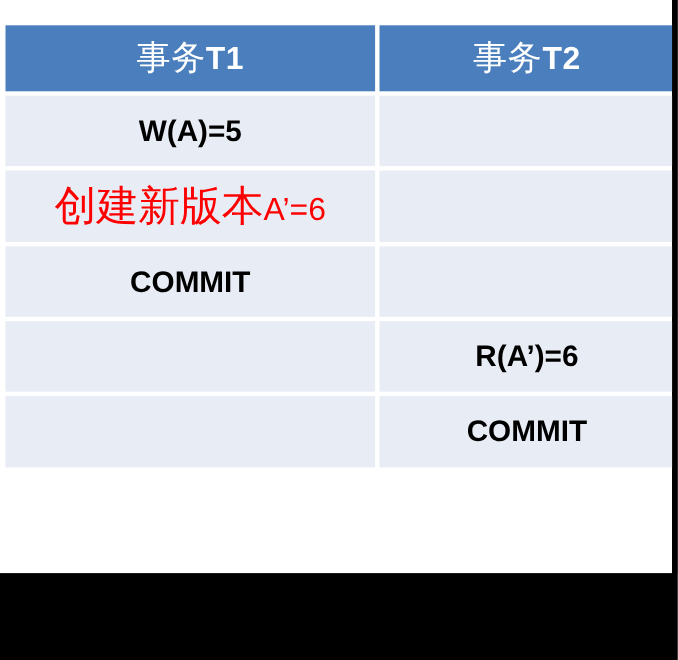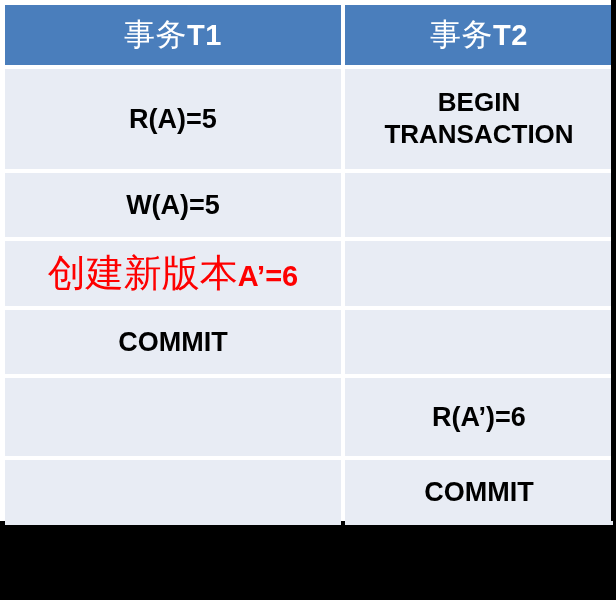--- a/index.html
+++ b/index.html
@@ -28,21 +28,21 @@
     left: 0px;
     top: 0px;
     width: 611px;
     height: 521px;
     background: #ffffff;
   }
 
   #txn-table {
     position: absolute;
     left: 5px;
-    top: 5px;
+    top: 23px;
     width: 604px;
     border-collapse: separate;
     border-spacing: 4px 4px;
     table-layout: fixed;
   }
 
   
   #txn-table {
     margin: -4px 0 0 -4px;
   }
@@ -83,35 +83,35 @@
     color: #000000;
     font-size: 27px;
     font-weight: 700;
     line-height: 1.12;
   }
 
   tbody tr.r1 td { height: 100px; }
   tbody tr.r2 td { height: 64px;  }
   tbody tr.r3 td { height: 65px;  }
   tbody tr.r4 td { height: 64px;  }
-  tbody tr.r5 td { height: 78px;  }
+  tbody tr.r5 td { height: 64px;  }
   tbody tr.r6 td { height: 65px;  }
 
   td.accent {
     color: #fe0000;
     font-size: 29px;
   }
   td.accent .cjk {
     font-family: "DejaVu Serif", "Liberation Serif", serif;
     font-weight: 400;
     font-size: 38px;
   }
   td.accent .lat {
     font-family: "Liberation Sans", sans-serif;
-    font-weight: 700;
+    font-weight: 400;
   }
 
   td.multiline {
     font-size: 26px;
     line-height: 1.22;
     white-space: pre-line;
   }
 
   td.empty { font-size: 0; }
 
@@ -144,25 +144,20 @@
             <span class="cjk">事务</span><span class="lat">T1</span>
           </th>
           <th>
             <span class="cjk">事务</span><span class="lat">T2</span>
           </th>
         </tr>
       </thead>
 
       <tbody>
 
-        <tr class="r1">
-          <td>R(A)=5</td>
-          <td class="multiline">BEGIN
-TRANSACTION</td>
-        </tr>
 
         <tr class="r2">
           <td>W(A)=5</td>
           <td class="empty"></td>
         </tr>
 
         <tr class="r3">
           <td class="accent"><span class="cjk">创建新版本</span><span class="lat">A’=6</span></td>
           <td class="empty"></td>
         </tr>

